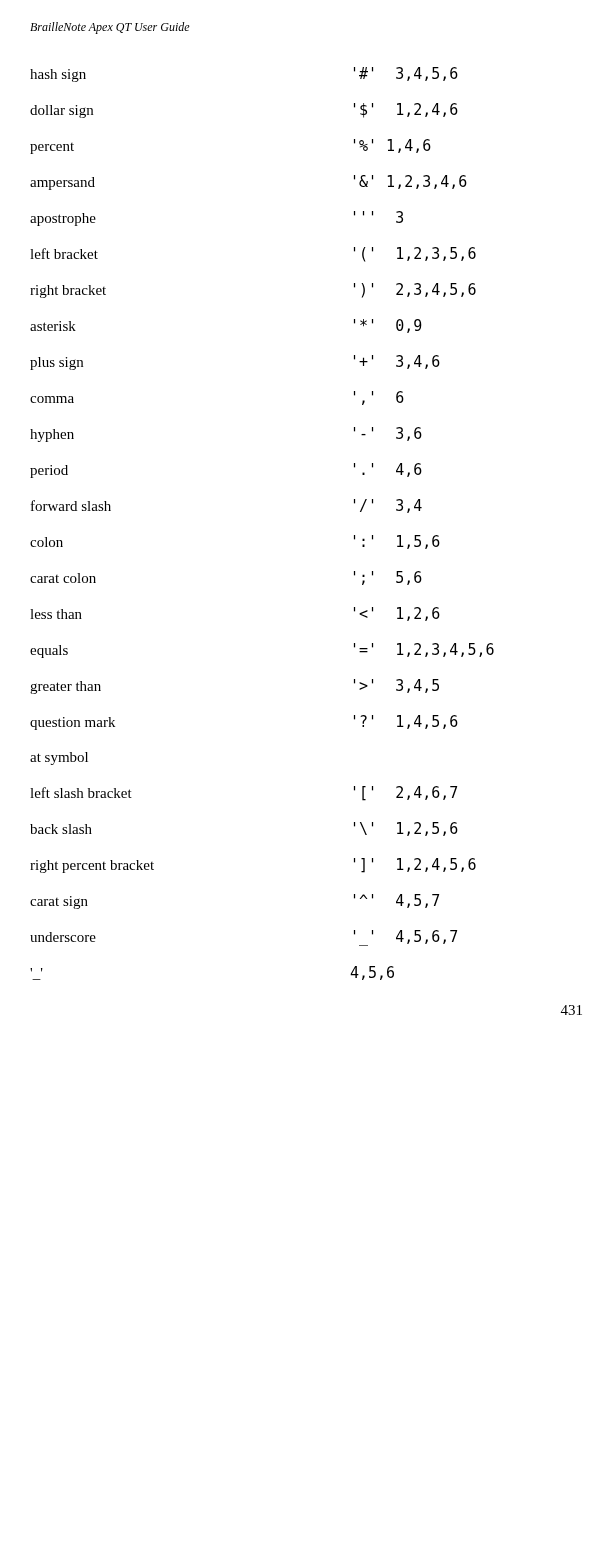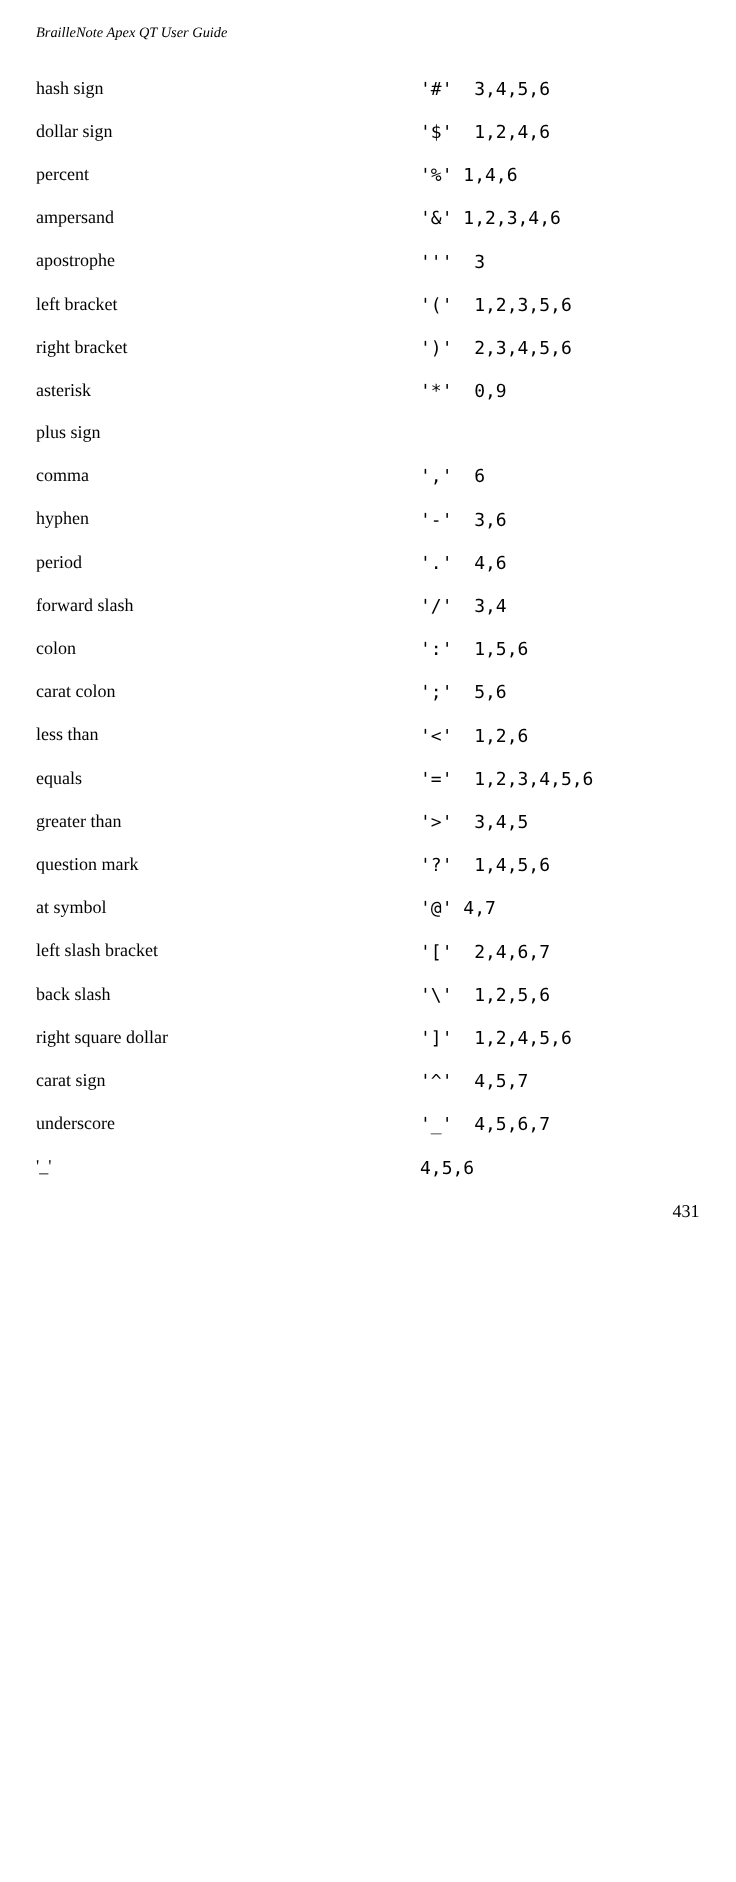--- a/index.html
+++ b/index.html
@@ -89,20 +89,21 @@
     <div class="symbol-row">
       <span class="symbol-name">right bracket</span>
       <span class="symbol-code">')'  2,3,4,5,6</span>
     </div>
     <div class="symbol-row">
       <span class="symbol-name">asterisk</span>
       <span class="symbol-code">'*'  0,9</span>
     </div>
     <div class="symbol-row">
       <span class="symbol-name">plus sign</span>
+      <span class="symbol-code">'+'  3,4,6</span>
     </div>
     <div class="symbol-row">
       <span class="symbol-name">comma</span>
       <span class="symbol-code">','  6</span>
     </div>
     <div class="symbol-row">
       <span class="symbol-name">hyphen</span>
       <span class="symbol-code">'-'  3,6</span>
     </div>
     <div class="symbol-row">
@@ -132,32 +133,31 @@
     <div class="symbol-row">
       <span class="symbol-name">greater than</span>
       <span class="symbol-code">'&gt;'  3,4,5</span>
     </div>
     <div class="symbol-row">
       <span class="symbol-name">question mark</span>
       <span class="symbol-code">'?'  1,4,5,6</span>
     </div>
     <div class="symbol-row">
       <span class="symbol-name">at symbol</span>
-      <span class="symbol-code">'@' 4,7</span>
     </div>
     <div class="symbol-row">
       <span class="symbol-name">left slash bracket</span>
       <span class="symbol-code">'['  2,4,6,7</span>
     </div>
     <div class="symbol-row">
       <span class="symbol-name">back slash</span>
       <span class="symbol-code">'\'  1,2,5,6</span>
     </div>
     <div class="symbol-row">
-      <span class="symbol-name">right square dollar</span>
+      <span class="symbol-name">right percent bracket</span>
       <span class="symbol-code">']'  1,2,4,5,6</span>
     </div>
     <div class="symbol-row">
       <span class="symbol-name">carat sign</span>
       <span class="symbol-code">'^'  4,5,7</span>
     </div>
     <div class="symbol-row">
       <span class="symbol-name">underscore</span>
       <span class="symbol-code">'_'  4,5,6,7</span>
     </div>

